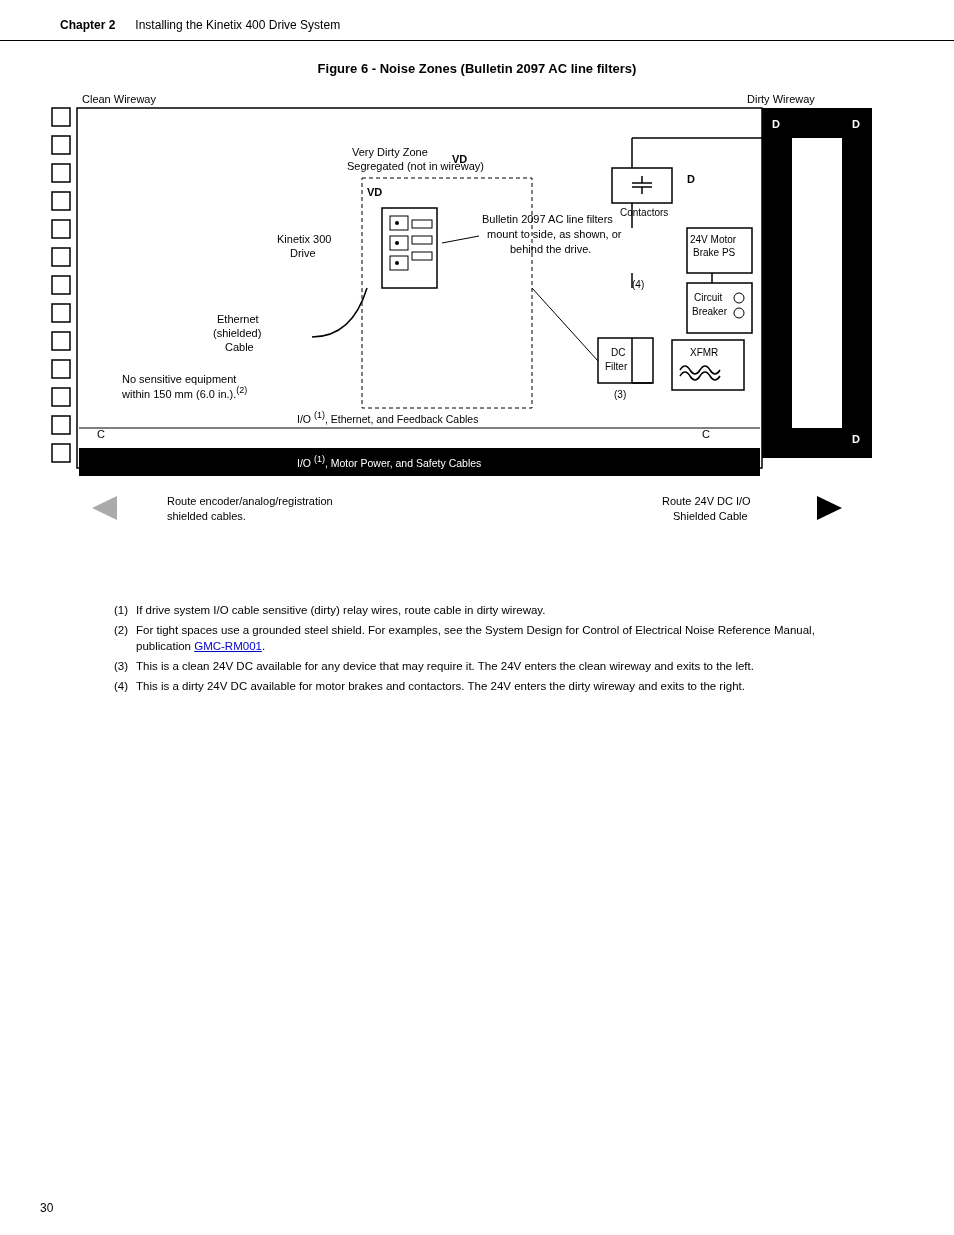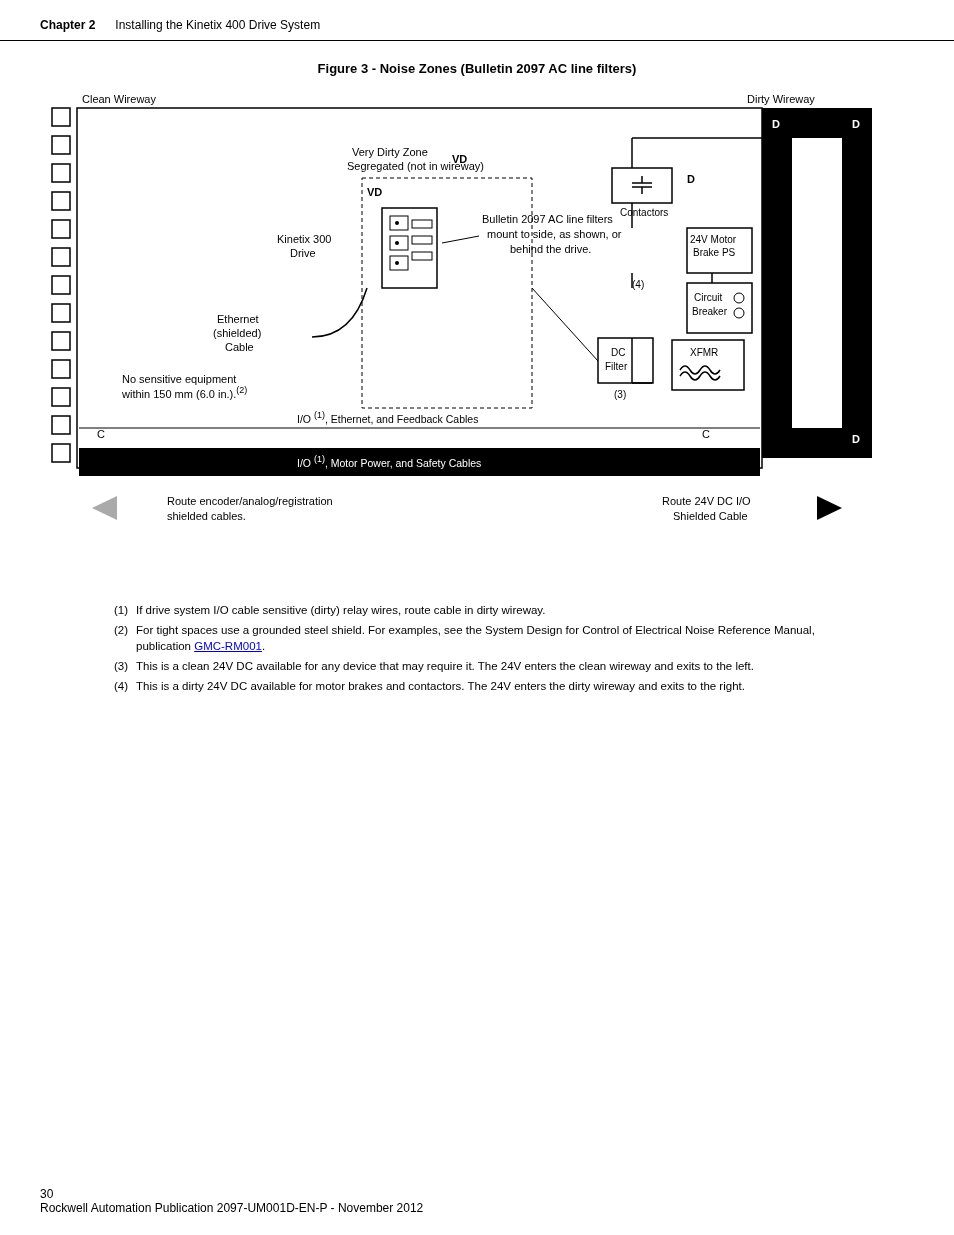--- a/index.html
+++ b/index.html
@@ -17,20 +17,21 @@
     .page-header {
       display: flex;
       align-items: center;
       padding: 18px 40px 8px 40px;
       border-bottom: 1.5px solid #000;
     }
     .chapter-label {
       font-weight: bold;
       font-size: 12px;
       margin-right: 20px;
+      margin-left: 20px;
     }
     .header-subtitle {
       font-size: 12px;
     }
 
     
     .main-content {
       padding: 20px 40px 0 40px;
     }
 
@@ -95,21 +96,21 @@
 </head>
 <body>
 
 <div class="page-header">
   <span class="chapter-label">Chapter 2</span>
   <span class="header-subtitle">Installing the Kinetix 400 Drive System</span>
 </div>
 
 <div class="main-content">
 
-  <div class="figure-title">Figure 3 - Noise Zones (Bulletin 2097 AC line filters)</div>
+  <div class="figure-title">Figure 6 - Noise Zones (Bulletin 2097 AC line filters)</div>
 
   <div class="diagram-container">
     <svg class="diagram-svg" width="870" height="490" viewBox="0 0 870 490">
 
       <rect x="10" y="20" width="18" height="18" fill="none" stroke="#000" stroke-width="1.5"></rect>
       <rect x="10" y="48" width="18" height="18" fill="none" stroke="#000" stroke-width="1.5"></rect>
       <rect x="10" y="76" width="18" height="18" fill="none" stroke="#000" stroke-width="1.5"></rect>
       <rect x="10" y="104" width="18" height="18" fill="none" stroke="#000" stroke-width="1.5"></rect>
       <rect x="10" y="132" width="18" height="18" fill="none" stroke="#000" stroke-width="1.5"></rect>
       <rect x="10" y="160" width="18" height="18" fill="none" stroke="#000" stroke-width="1.5"></rect>
@@ -264,14 +265,13 @@
     <div class="footnote-item">
       <span class="footnote-num">(4)</span>
       <span class="footnote-text">This is a dirty 24V DC available for motor brakes and contactors. The 24V enters the dirty wireway and exits to the right.</span>
     </div>
   </div>
 
 </div>
 
 <div class="page-footer">
   <span>30</span>
-  <span>Rockwell Automation Publication 2097-UM001D-EN-P - November 2012</span>
 </div>
 
 </body></html>

